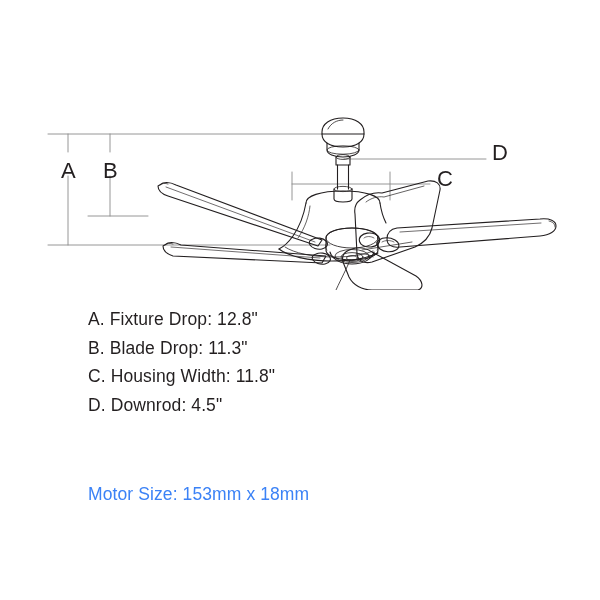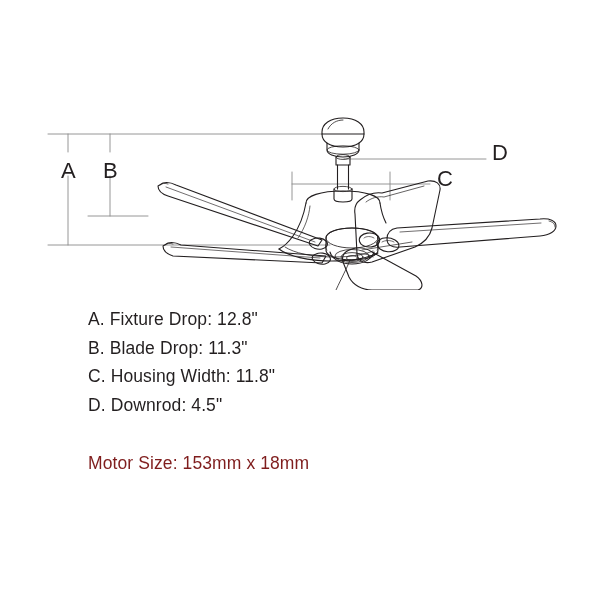--- a/index.html
+++ b/index.html
@@ -49,26 +49,26 @@
     font-size: 17.5px;
     line-height: 28.5px;
     letter-spacing: 0.1px;
     color: #231f20;
     white-space: nowrap;
   }
 
   #motor-size {
     position: absolute;
     left: 88px;
-    top: 449px;
+    top: 480px;
     font-family: "Liberation Sans", sans-serif;
     font-size: 17.5px;
     line-height: 28.5px;
     letter-spacing: 0.1px;
-    color: #7f1d1d;
+    color: #3b82f6;
     white-space: nowrap;
   }
 
   
   .dim-letter {
     position: absolute;
     font-family: "Liberation Sans", sans-serif;
     font-size: 22px;
     color: #231f20;
     line-height: 1;

